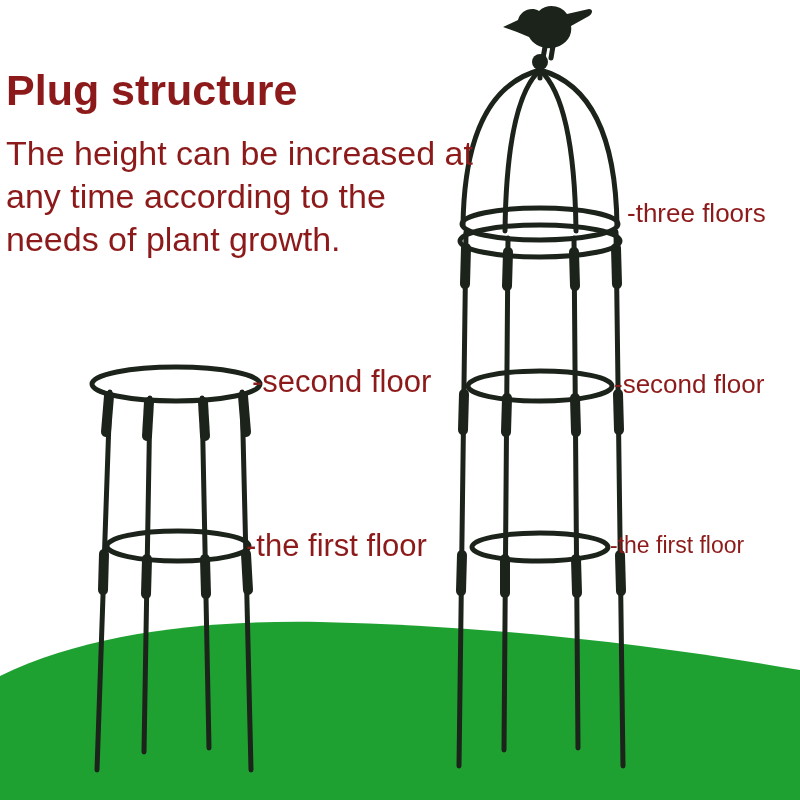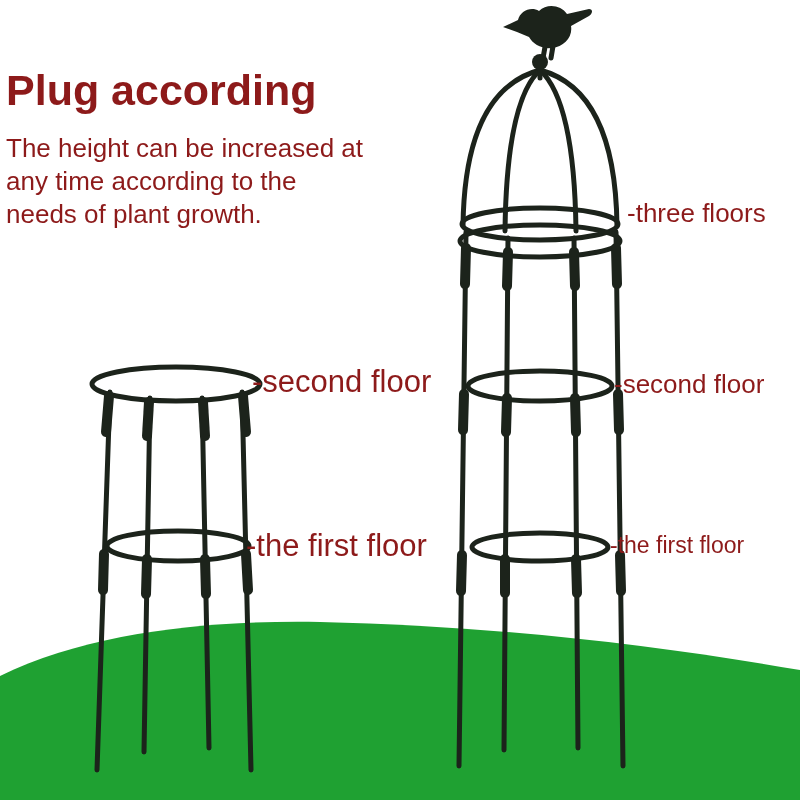--- a/index.html
+++ b/index.html
@@ -16,21 +16,21 @@
     font-family:"Liberation Sans", sans-serif;
   }
   .stage svg{position:absolute;left:0;top:0;}
   .title{
     position:absolute;left:6px;top:66px;margin:0;
     font-size:43px;font-weight:700;color:var(--text);
     letter-spacing:0px;
   }
   .desc{
     position:absolute;left:6px;top:132px;margin:0;
-    font-size:26px;line-height:1.26;color:var(--text);
+    font-size:34px;line-height:1.26;color:var(--text);
     white-space:pre-line;font-weight:500;
   }
   .label{
     position:absolute;color:var(--text);white-space:nowrap;
     font-weight:500;
   }
   .l-second{left:252px;top:364px;font-size:31px;}
   .l-first{left:246px;top:528px;font-size:31px;}
   .r-three{left:627px;top:198px;font-size:26px;}
   .r-second{left:614px;top:369px;font-size:26px;}
@@ -107,21 +107,21 @@
                  L589,9 C593,9 593,13 589,16 L571,26
                  C573,37 564,47 552,48
                  C541,49 533,44 529,37
                  L517,32 Z"></path>
         <path class="frame" d="M545,47 L543,58" stroke-width="3"></path>
         <path class="frame" d="M553,46 L551,58" stroke-width="3"></path>
       </g>
     </g>
   </svg>
 
-  <h1 class="title">Plug according</h1>
+  <h1 class="title">Plug structure</h1>
 
   <p class="desc">The height can be increased at
 any time according to the
 needs of plant growth.</p>
 
   <div class="label l-second">-second floor</div>
   <div class="label l-first">-the first floor</div>
   <div class="label r-three">-three floors</div>
   <div class="label r-second">-second floor</div>
   <div class="label r-first">-the first floor</div>

